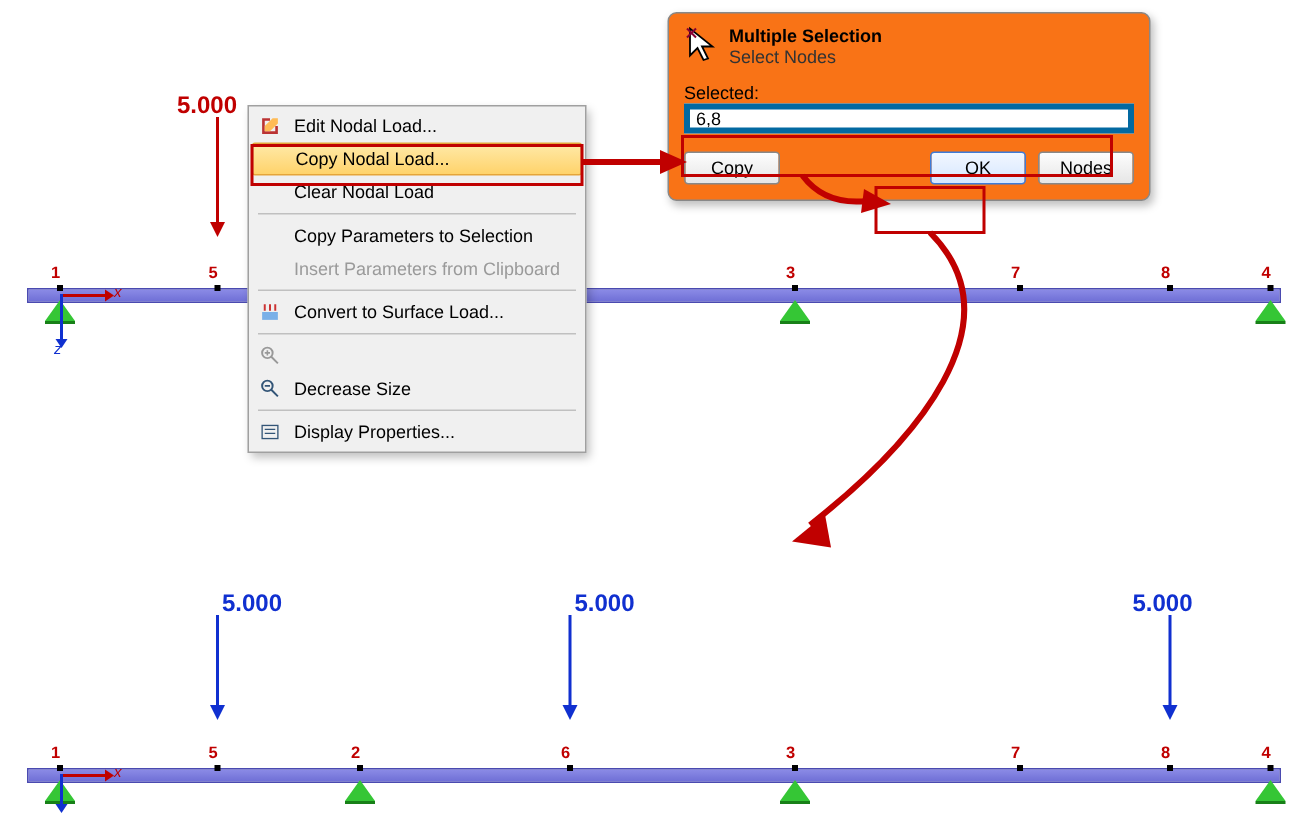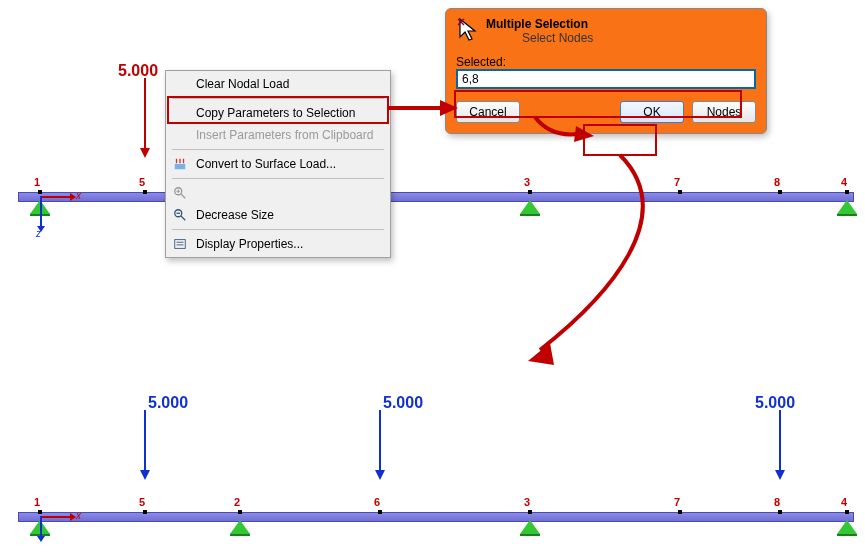--- a/index.html
+++ b/index.html
@@ -94,26 +94,26 @@
   .dlg-header {
     display: flex;
     align-items: flex-start;
   }
   .dlg-header .cursor-icon {
     width: 24px; height: 28px;
     flex: 0 0 24px;
     margin-right: 6px;
   }
   .dlg-title { font-weight: bold; color:#000; }
-  .dlg-sub   { color:#333;margin-left:36px; }
+  .dlg-sub   { color:#333; }
   .dlg-field-label { margin-top: 10px; color:#000; }
   .dlg-input {
     width: 100%;
     height: 20px;
-    border: 2px solid #0369a1;
+    border: 4px solid #0369a1;
     background: #fff;
     padding: 1px 4px;
     box-sizing: border-box;
     font: inherit;
   }
   .dlg-buttons {
     display: flex;
     gap: 8px;
     justify-content: flex-start;
     margin-top: 12px;
@@ -266,20 +266,33 @@
 
   <div class="load-label red" style="left:118px; top:62px;">5.000</div>
   <div class="v-arrow red" style="left:145px; top:78px;">
     <div class="shaft" style="height:70px;"></div>
     <div class="head" style="top:70px;"></div>
   </div>
 
   <div class="context-menu">
 
     <div class="ctx-row">
+      <span class="icon-slot">
+        <svg class="mini-icon" viewBox="0 0 16 16">
+            <path d="M2 2h6v2H4v8h8V8h2v6H2z" fill="#b33"></path>
+            <path d="M10 2h4v4l-6 6-4-0 0-4z" fill="#fb5"></path>
+          </svg>
+      </span>
+      <span class="label">Edit Nodal Load...</span>
+    </div>
+    <div class="ctx-row highlight">
+      <span class="icon-slot"></span>
+      <span class="label">Copy Nodal Load...</span>
+    </div>
+    <div class="ctx-row">
       <span class="icon-slot"></span>
       <span class="label">Clear Nodal Load</span>
     </div>
     <div class="ctx-sep"></div>
 
     <div class="ctx-row">
       <span class="icon-slot"></span>
       <span class="label">Copy Parameters to Selection</span>
     </div>
     <div class="ctx-row disabled">
@@ -342,21 +355,21 @@
           </svg>
       </span>
       <div>
         <div class="dlg-title">Multiple Selection</div>
         <div class="dlg-sub">Select Nodes</div>
       </div>
     </div>
     <div class="dlg-field-label">Selected:</div>
     <input class="dlg-input" value="6,8" style="">
     <div class="dlg-buttons">
-      <button class="dlg-btn">Cancel</button>
+      <button class="dlg-btn">Copy</button>
       <span class="dlg-spacer"></span>
       <button class="dlg-btn ok">OK</button>
       <button class="dlg-btn">Nodes</button>
     </div>
   </div>
 
   <div class="red-rect" style="left:454px; top:90px; width:284px; height:24px;"></div>
   <div class="red-rect" style="left:583px; top:124px; width:70px;  height:28px;"></div>
 
   <div class="step-arrow" style="left:388px; top:98px;">

